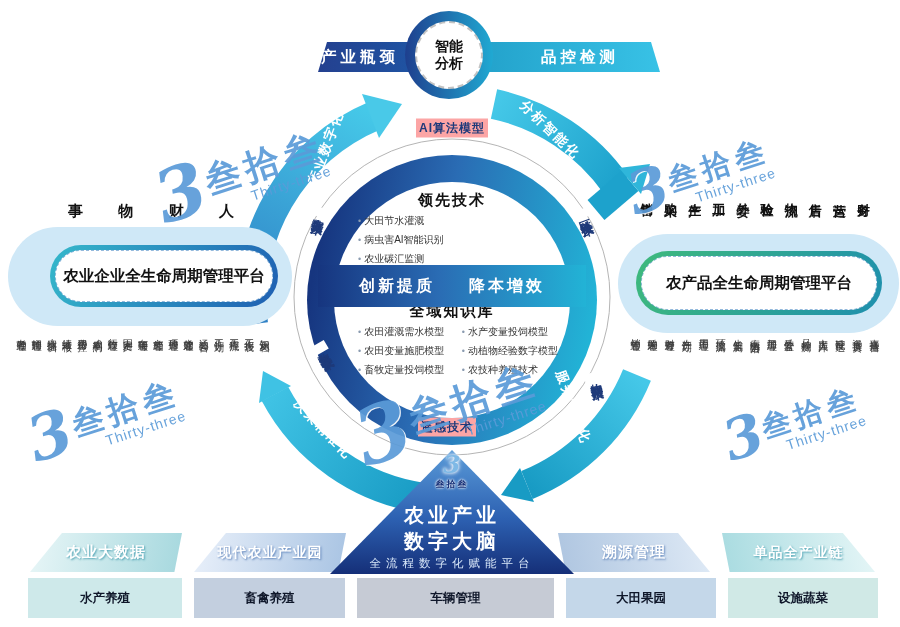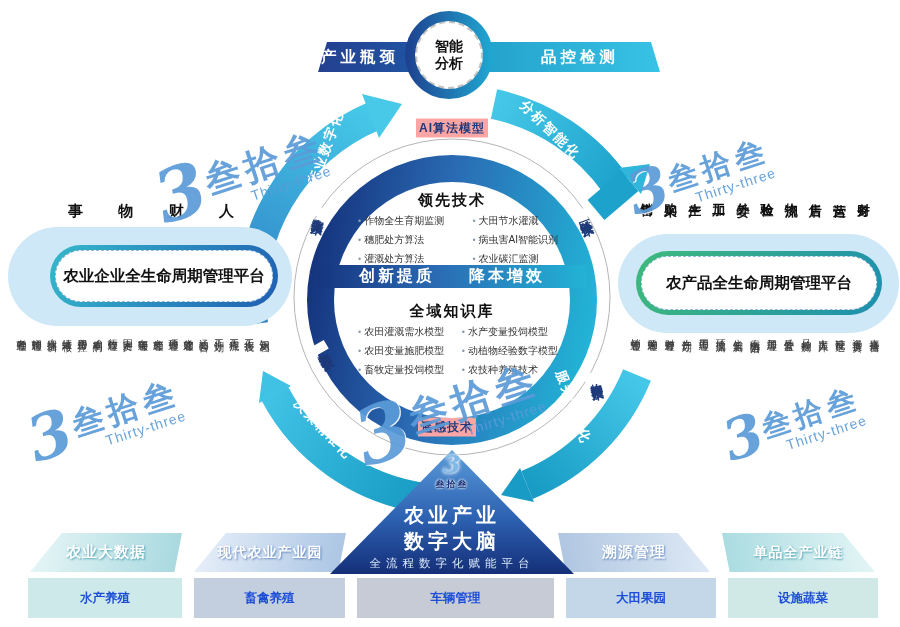--- a/index.html
+++ b/index.html
@@ -21,21 +21,21 @@
   
   .ring{position:absolute;left:307px;top:155px;width:290px;height:290px;border-radius:50%;z-index:2;
         background:linear-gradient(100deg,#16357f 8%,#2a6cb4 45%,#22b3d6 92%);}
   .core{position:absolute;left:334px;top:182px;width:236px;height:236px;border-radius:50%;background:#fff;z-index:3;}
   .core-title{position:absolute;width:100%;text-align:center;font-size:15px;font-weight:bold;color:#111;letter-spacing:2px;}
   .core-items{position:absolute;left:0;width:100%;box-sizing:border-box;display:flex;justify-content:space-between;
               padding:0 12px 0 24px;}
   .core-col{display:flex;flex-direction:column;gap:5px;}
   .core-item{font-size:10px;color:#333;font-weight:500;white-space:nowrap;}
   .core-item::before{content:"•";color:#8a9bb0;margin-right:3px;font-size:9px;}
-  .band{position:absolute;left:318px;top:265px;width:268px;height:23px;z-index:4;
+  .band{position:absolute;left:318px;top:265px;width:268px;height:42px;z-index:4;
         background:linear-gradient(90deg,#16357f,#2a6cb4 45%,#22b3d6);display:flex;align-items:center;
         justify-content:center;gap:34px;color:#fff;font-weight:bold;font-size:16px;letter-spacing:3px;}
   
   .orb{background:#fca5a5;color:#1e3a7a;font-weight:bold;font-size:12px;letter-spacing:1px;
        padding:1px 3px;white-space:nowrap;z-index:2;}
   .orbv{background:#fff;color:#1e3a7a;font-weight:bold;font-size:12px;letter-spacing:1px;
         writing-mode:vertical-rl;text-orientation:upright;padding:2px 1px;z-index:2;}
   
   .flow-lbl{color:#fff;font-weight:bold;font-size:13.5px;letter-spacing:2px;white-space:nowrap;z-index:2;}
   
@@ -61,21 +61,21 @@
   .apex{position:absolute;left:414px;top:452px;width:76px;text-align:center;z-index:5;line-height:1;}
   .apex .g3{font-family:"DejaVu Serif",serif;font-style:italic;font-weight:bold;font-size:25px;color:#7fb9e6;
             text-shadow:0 0 3px #fff,0 0 5px #fff;display:block;}
   .apex .cn{font-size:9px;font-weight:bold;color:#152f78;letter-spacing:2px;
             text-shadow:0 0 2px #fff,0 0 3px #fff;display:block;margin-top:3px;}
   .wing{position:absolute;top:533px;height:39px;display:flex;align-items:center;justify-content:center;z-index:1;
         color:#fff;font-weight:bold;font-size:15px;letter-spacing:1px;}
   .wing.l{clip-path:polygon(21% 0,100% 0,95% 100%,0 100%);}
   .wing.r{clip-path:polygon(0 0,79% 0,100% 100%,5% 100%);}
   .sector{position:absolute;top:578px;height:40px;display:flex;align-items:center;justify-content:center;
-          font-size:12.5px;font-weight:bold;color:#1d4ed8;z-index:1;}
+          font-size:12.5px;font-weight:bold;color:#0f172a;z-index:1;}
   
   .wm{position:absolute;color:#5b9bd8;transform:rotate(-18deg);opacity:.92;z-index:6;line-height:1;}
   .wm .g3{font-family:"DejaVu Serif",serif;font-style:italic;font-weight:bold;position:absolute;
           text-shadow:1px 1px 0 #fff;}
   .wm .cn{font-weight:bold;letter-spacing:5px;white-space:nowrap;display:block;}
   .wm .en{font-size:14px;letter-spacing:1px;white-space:nowrap;display:block;text-align:right;margin-top:2px;}
   svg.layer{position:absolute;left:0;top:0;z-index:1;pointer-events:none;}
 </style>
 </head>
 <body>
@@ -121,25 +121,20 @@
     </div>
   <div class="hub">
     <div class="hub-in">智能
 分析</div>
   </div>
 
   <div class="ring"></div>
   <div class="core">
     <div class="core-title" style="top:9px;">领先技术</div>
     <div class="core-items" style="top:32px;">
-      <div class="core-col">
-        <div class="core-item">作物全生育期监测</div>
-        <div class="core-item">穗肥处方算法</div>
-        <div class="core-item">灌溉处方算法</div>
-      </div>
       <div class="core-col">
         <div class="core-item">大田节水灌溉</div>
         <div class="core-item">病虫害AI智能识别</div>
         <div class="core-item">农业碳汇监测</div>
       </div>
     </div>
     <div class="core-title" style="top:120px;">全域知识库</div>
     <div class="core-items" style="top:143px;">
       <div class="core-col">
         <div class="core-item">农田灌溉需水模型</div>

